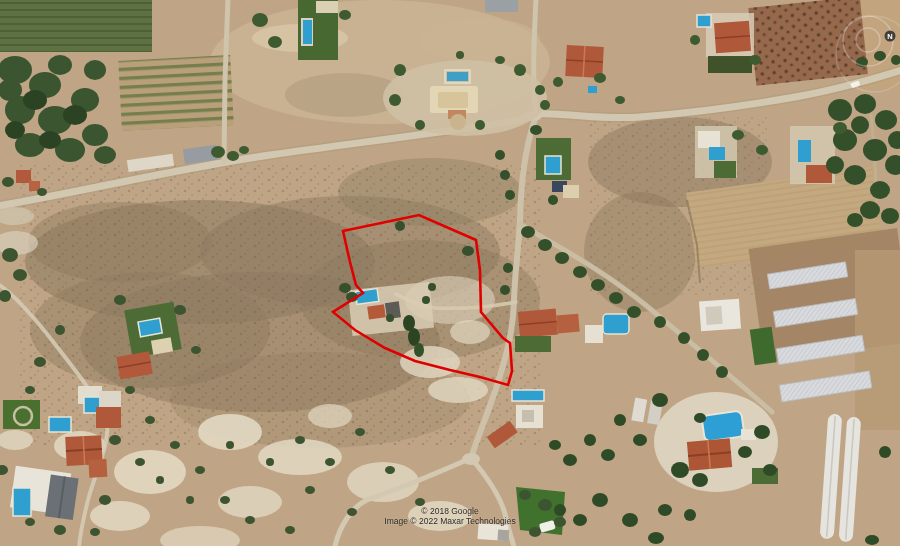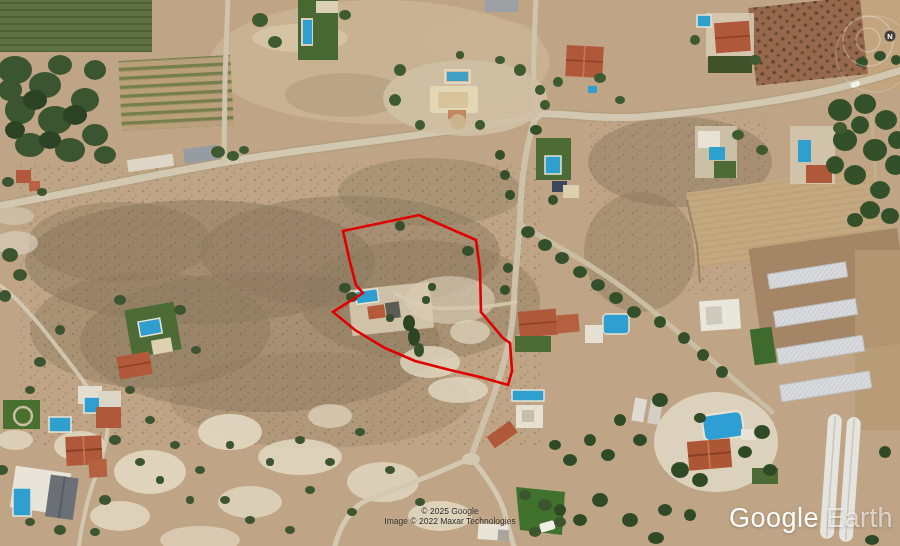--- a/index.html
+++ b/index.html
@@ -485,20 +485,17 @@
   <g>
     <circle cx="868" cy="40" r="12" fill="none" stroke="#ffffff" stroke-width="1.5" opacity=".3"></circle>
     <circle cx="868" cy="41" r="25" fill="none" stroke="#ffffff" stroke-width="1.5" opacity=".28"></circle>
     <circle cx="874" cy="54" r="38" fill="none" stroke="#ffffff" stroke-width="1.5" opacity=".16"></circle>
     <circle cx="890" cy="36" r="5.5" fill="#2d2d2d" opacity=".85"></circle>
     <text x="890" y="38.6" text-anchor="middle" font-size="7.5" font-weight="bold" fill="#ffffff" font-family="Liberation Sans, sans-serif">N</text>
   </g>
 </svg>
 
   <div class="copyright">
-    <div>© 2025 Google</div>
+    <div>© 2018 Google</div>
     <div>Image © 2022 Maxar Technologies</div>
   </div>
 
-  <div class="watermark">
-    <span class="wm1">Google</span><span class="wm2">Earth</span>
-  </div>
 </div>
 
 </body></html>

